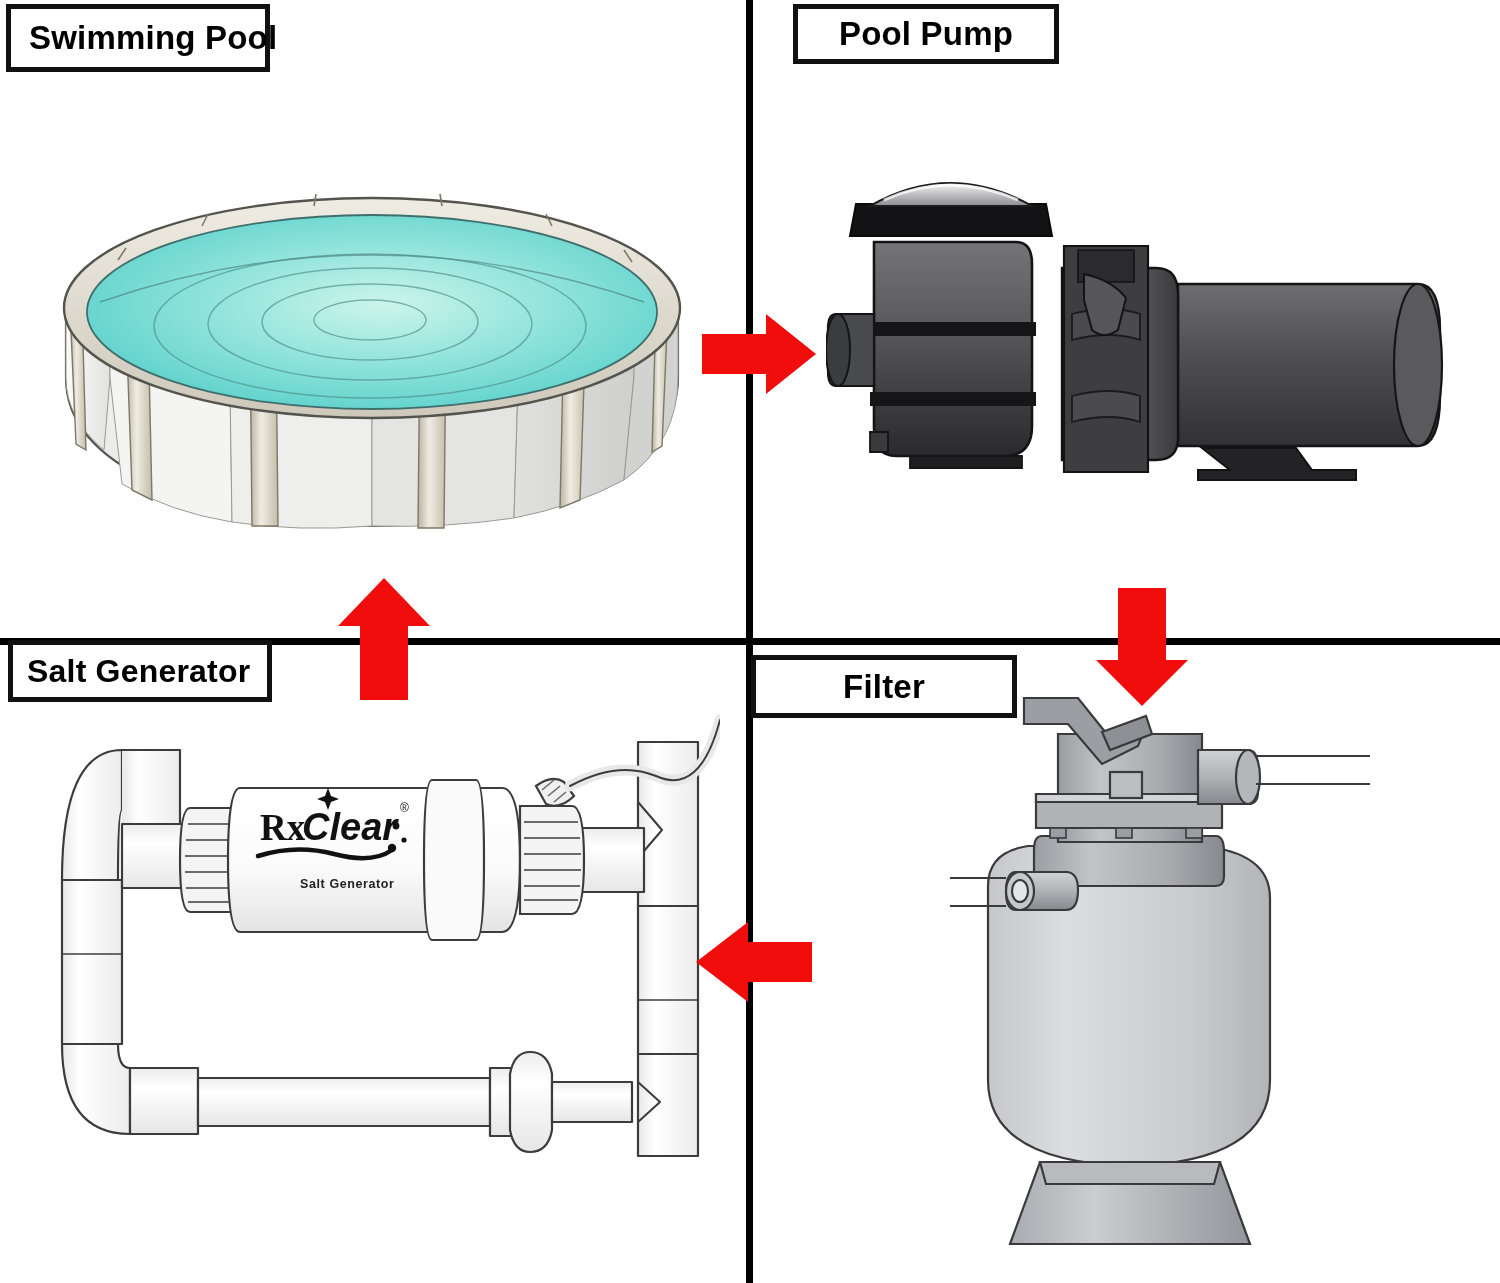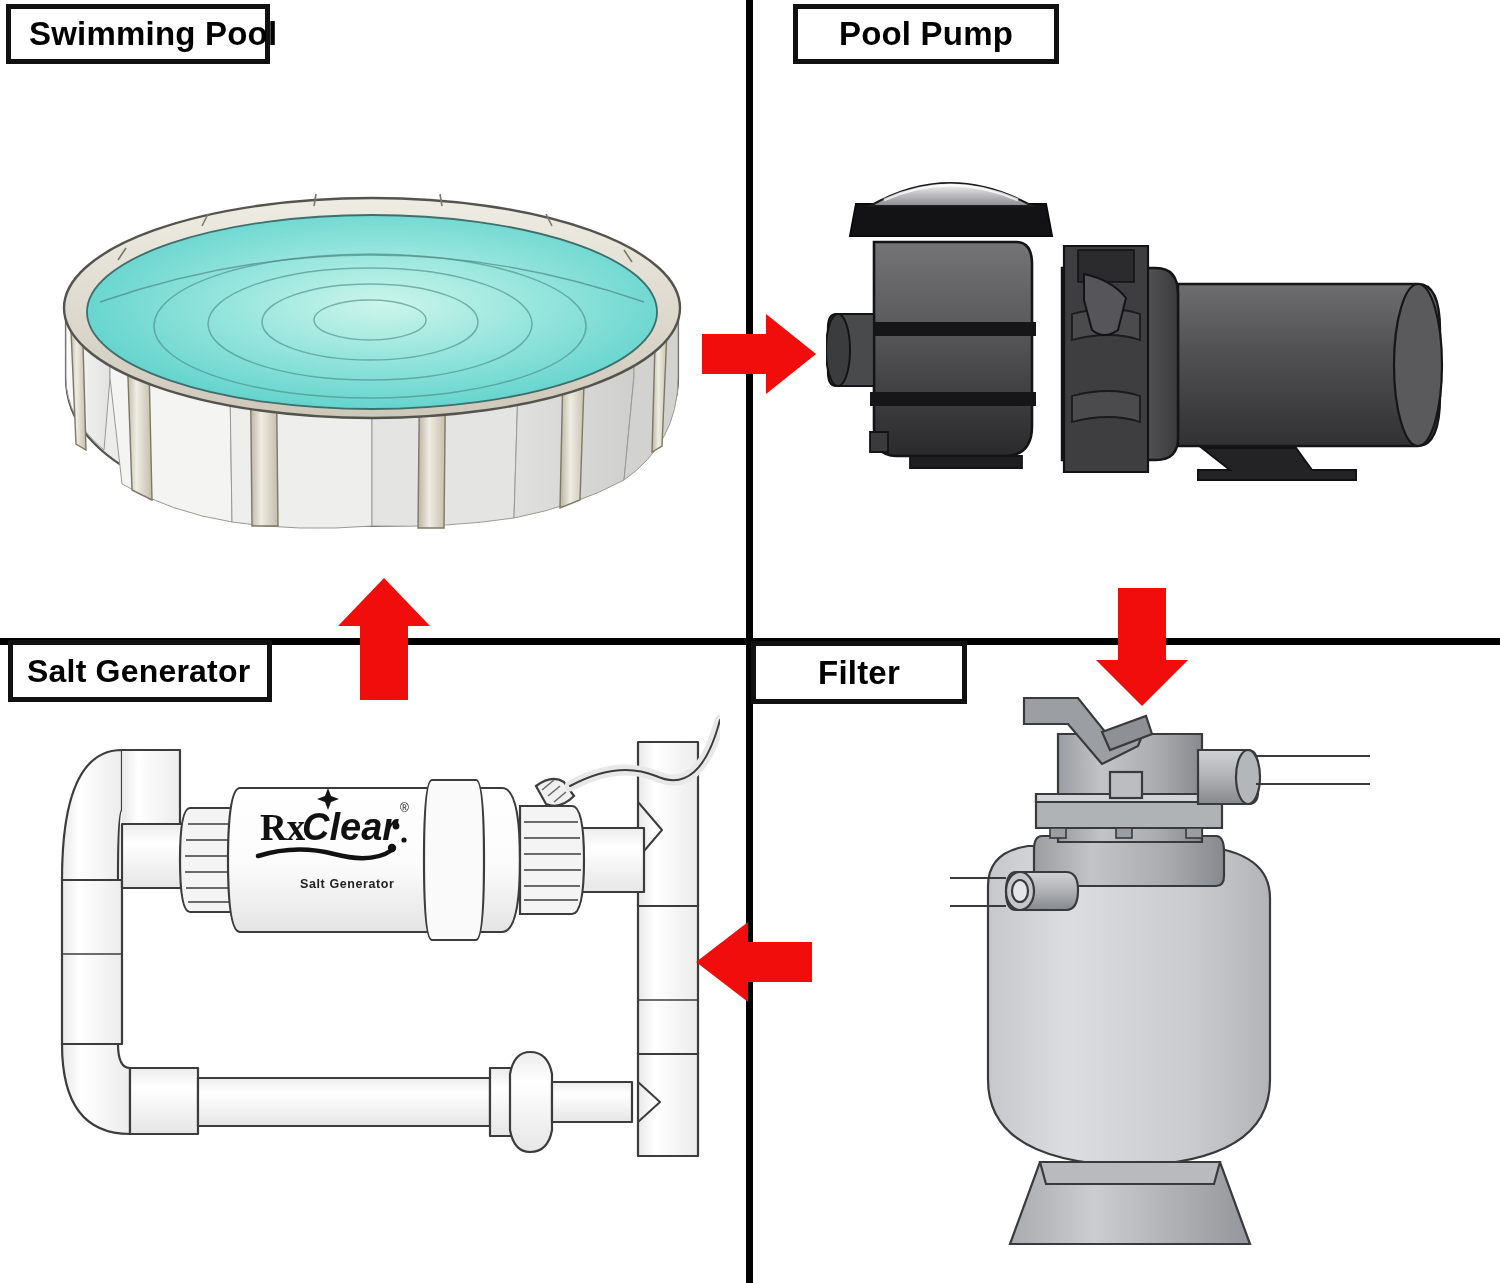--- a/index.html
+++ b/index.html
@@ -42,35 +42,35 @@
     box-sizing: border-box;
     z-index: 40;
   }
   .label-box span {
     font-weight: bold;
     color: #000000;
     letter-spacing: 0.2px;
     white-space: nowrap;
   }
   #label-swimming-pool {
-    left: 6px; top: 4px; width: 264px; height: 60px;
+    left: 6px; top: 4px; width: 264px; height: 68px;
   }
   #label-swimming-pool span { font-size: 33px; padding-left: 18px; }
   #label-pool-pump {
     left: 751px; top: 4px; width: 266px; height: 60px;
     justify-content: center;
     margin-left: 42px;
   }
   #label-pool-pump span { font-size: 33px; }
   #label-salt-generator {
     left: 8px; top: 640px; width: 264px; height: 62px;
   }
   #label-salt-generator span { font-size: 32px; padding-left: 14px; }
   #label-filter {
-    left: 751px; top: 641px; width: 216px; height: 63px;
+    left: 751px; top: 655px; width: 266px; height: 63px;
     justify-content: center;
     align-items: center;
   }
   #label-filter span { font-size: 33px; }
 
   .arrow { position: absolute; z-index: 35; }
   #arrow-pool-to-pump { left: 700px; top: 312px; width: 118px; height: 84px; }
   #arrow-pump-to-filter { left: 1094px; top: 586px; width: 96px; height: 122px; }
   #arrow-filter-to-salt { left: 694px; top: 920px; width: 120px; height: 84px; }
   #arrow-salt-to-pool { left: 336px; top: 576px; width: 96px; height: 126px; }

